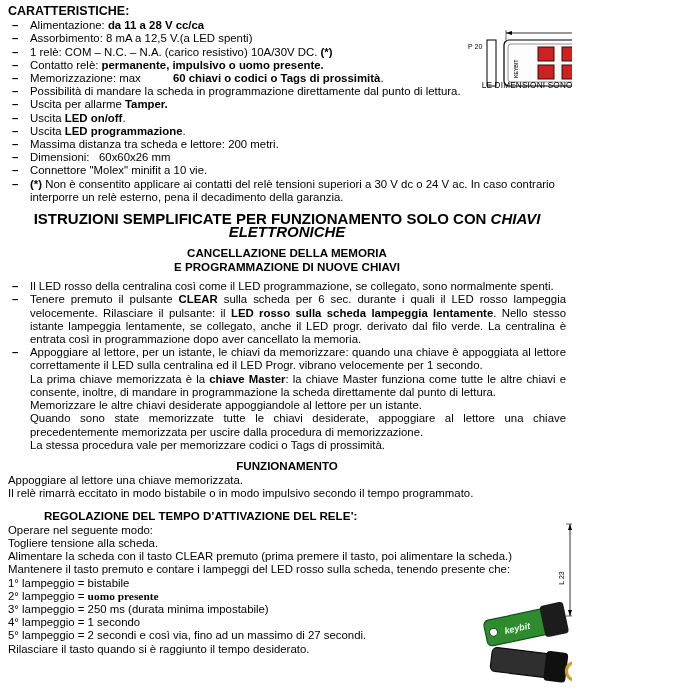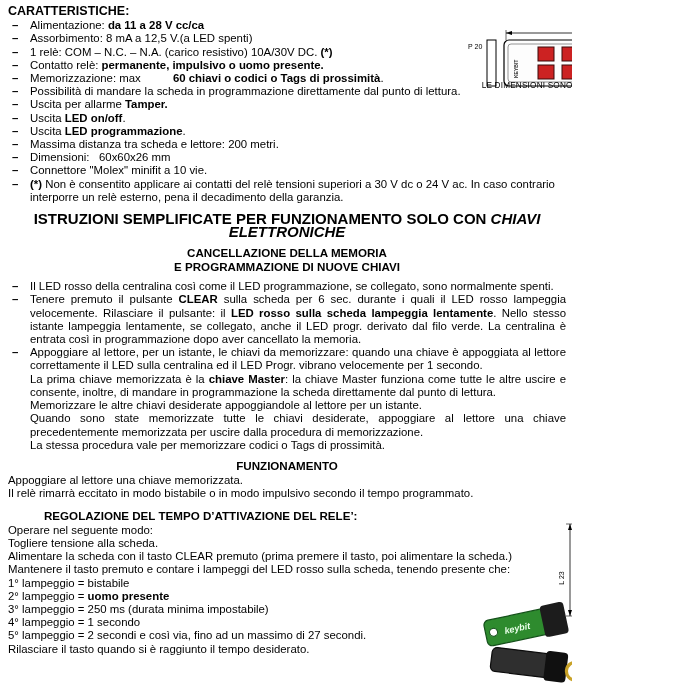--- a/index.html
+++ b/index.html
@@ -58,37 +58,37 @@
 
     <div class="subhead-wrap center">
       <div class="subhead">CANCELLAZIONE DELLA MEMORIA</div>
       <div class="subhead">E PROGRAMMAZIONE DI NUOVE CHIAVI</div>
     </div>
 
     <div class="mem">
       <div class="feat"><span class="dash">–</span><span><span>Il LED rosso della centralina così come il LED programmazione, se collegato, sono normalmente spenti.</span></span></div>
       <div class="feat"><span class="dash">–</span><span><span>Tenere premuto il pulsante </span><span style="font-weight: bold;">CLEAR</span><span> sulla scheda per 6 sec. durante i quali il LED rosso lampeggia velocemente. Rilasciare il pulsante: il </span><span style="font-weight: bold;">LED rosso sulla scheda lampeggia lentamente</span><span>. Nello stesso istante lampeggia lentamente, se collegato, anche il LED progr. derivato dal filo verde. La centralina è entrata così in programmazione dopo aver cancellato la memoria.</span></span></div>
       <div class="feat"><span class="dash">–</span><span><span>Appoggiare al lettore, per un istante, le chiavi da memorizzare: quando una chiave è appoggiata al lettore correttamente il LED sulla centralina ed il LED Progr. vibrano velocemente per 1 secondo.</span></span></div>
-      <div class="cont"><span>La prima chiave memorizzata è la </span><span style="font-weight: bold;">chiave Master</span><span>: la chiave Master funziona come tutte le altre uscire e consente, inoltre, di mandare in programmazione la scheda direttamente dal punto di lettura.</span></div>
+      <div class="cont"><span>La prima chiave memorizzata è la </span><span style="font-weight: bold;">chiave Master</span><span>: la chiave Master funziona come tutte le altre chiavi e consente, inoltre, di mandare in programmazione la scheda direttamente dal punto di lettura.</span></div>
       <div class="cont"><span>Memorizzare le altre chiavi desiderate appoggiandole al lettore per un istante.</span></div>
       <div class="cont"><span>Quando sono state memorizzate tutte le chiavi desiderate, appoggiare al lettore una chiave precedentemente memorizzata per uscire dalla procedura di memorizzazione.</span></div>
       <div class="cont"><span>La stessa procedura vale per memorizzare codici o Tags di prossimità.</span></div>
     </div>
 
     <div class="fz-title">FUNZIONAMENTO</div>
     <div class="plain">Appoggiare al lettore una chiave memorizzata.</div>
     <div class="plain">Il relè rimarrà eccitato in modo bistabile o in modo impulsivo secondo il tempo programmato.</div>
 
     <div class="reg-title">REGOLAZIONE DEL TEMPO D’ATTIVAZIONE DEL RELE’:</div>
     <div class="plain"><span>Operare nel seguente modo:</span></div>
     <div class="plain"><span>Togliere tensione alla scheda.</span></div>
     <div class="plain"><span>Alimentare la scheda con il tasto CLEAR premuto (prima premere il tasto, poi alimentare la scheda.)</span></div>
     <div class="plain"><span>Mantenere il tasto premuto e contare i lampeggi del LED rosso sulla scheda, tenendo presente che:</span></div>
     <div class="plain"><span>1° lampeggio = bistabile</span></div>
-    <div class="plain"><span>2° lampeggio = </span><span style="font-weight: bold;">uomo presente</span></div>
+    <div class="plain"><span>2° lampeggio = </span><span style="font-weight: bold; font-family: Liberation Serif, serif;">uomo presente</span></div>
     <div class="plain"><span>3° lampeggio = 250 ms (durata minima impostabile)</span></div>
     <div class="plain"><span>4° lampeggio = 1 secondo</span></div>
     <div class="plain"><span>5° lampeggio = 2 secondi e così via, fino ad un massimo di 27 secondi.</span></div>
     <div class="plain"><span>Rilasciare il tasto quando si è raggiunto il tempo desiderato.</span></div>
   </div>
 
   <div class="fig fig-remote">
     <svg width="230" height="72" viewBox="0 0 230 72">
 
       <text x="118" y="9" font-size="7.5" text-anchor="middle" fill="#000">H 128</text>

